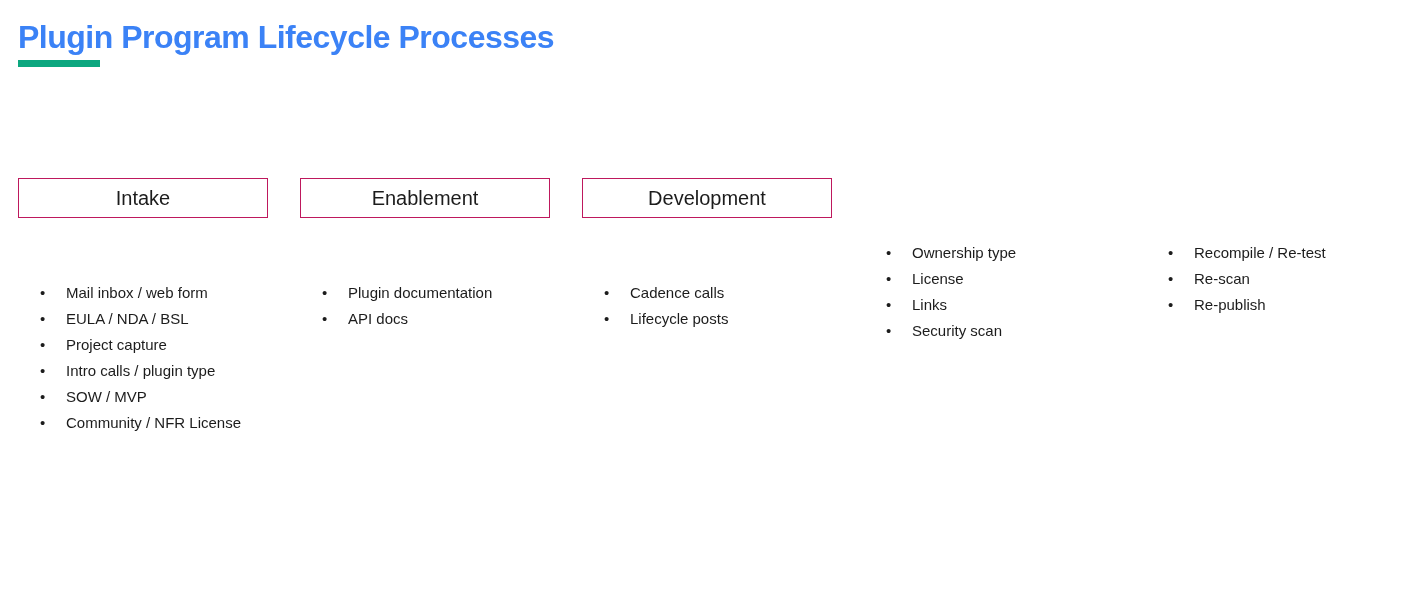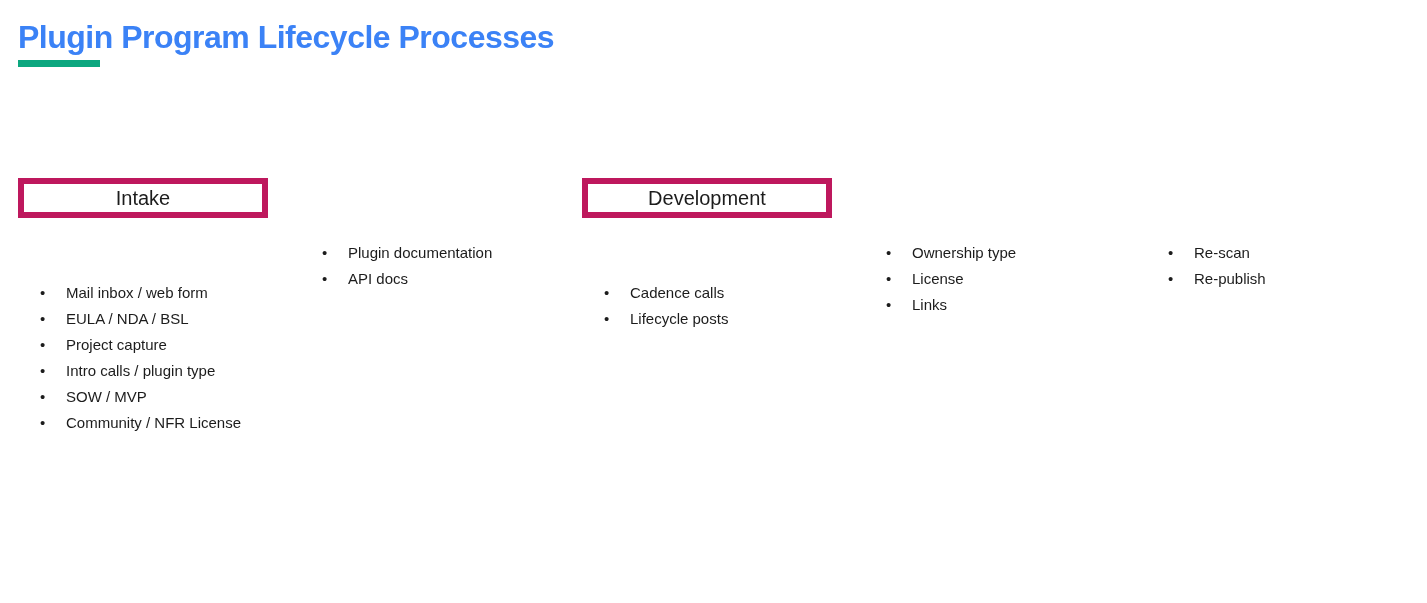--- a/index.html
+++ b/index.html
@@ -43,21 +43,21 @@
     gap: 32px;
   }
   .column {
     width: 250px;
     flex: 0 0 250px;
   }
   .stage-box {
     box-sizing: border-box;
     width: 250px;
     height: 40px;
-    border: 6px solid #be185d;
+    border: 1px solid #be185d;
     background: #ffffff;
     display: flex;
     align-items: center;
     justify-content: center;
   }
   .stage-box .stage-label {
     font-size: 20px;
     color: #1c1c1c;
     font-weight: 400;
     line-height: 1;
@@ -104,20 +104,23 @@
         <li>Mail inbox / web form</li>
         <li>EULA / NDA / BSL</li>
         <li>Project capture</li>
         <li>Intro calls / plugin type</li>
         <li>SOW / MVP</li>
         <li>Community / NFR License</li>
       </ul>
     </div>
 
     <div class="column">
+      <div class="stage-box">
+        <span class="stage-label">Enablement</span>
+      </div>
       <ul class="stage-list">
         <li>Plugin documentation</li>
         <li>API docs</li>
       </ul>
     </div>
 
     <div class="column">
       <div class="stage-box">
         <span class="stage-label">Development</span>
       </div>
@@ -125,24 +128,26 @@
         <li>Cadence calls</li>
         <li>Lifecycle posts</li>
       </ul>
     </div>
 
     <div class="column">
       <ul class="stage-list">
         <li>Ownership type</li>
         <li>License</li>
         <li>Links</li>
+        <li>Security scan</li>
       </ul>
     </div>
 
     <div class="column">
       <ul class="stage-list">
+        <li>Recompile / Re-test</li>
         <li>Re-scan</li>
         <li>Re-publish</li>
       </ul>
     </div>
 
   </div>
 </div>
 
 </body></html>

